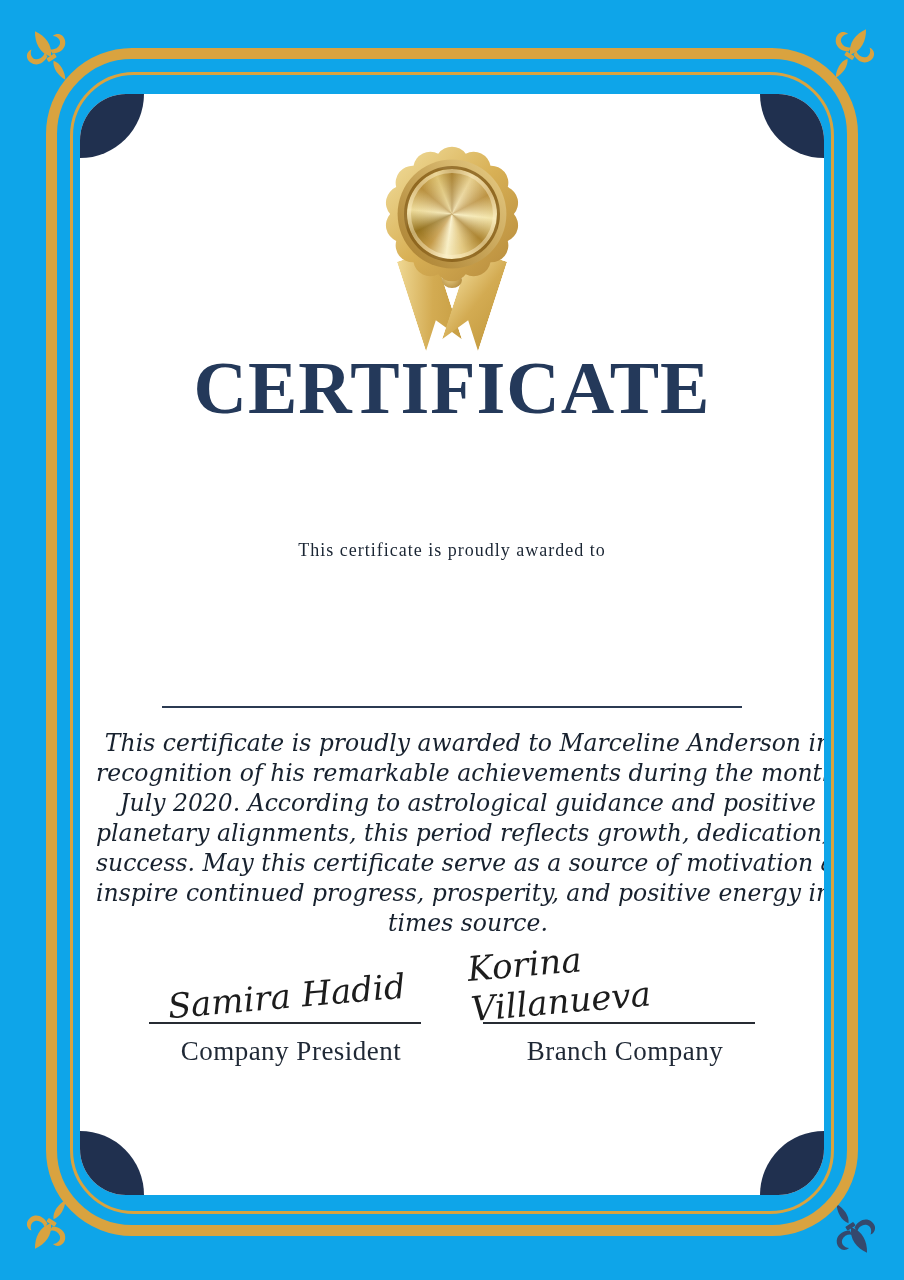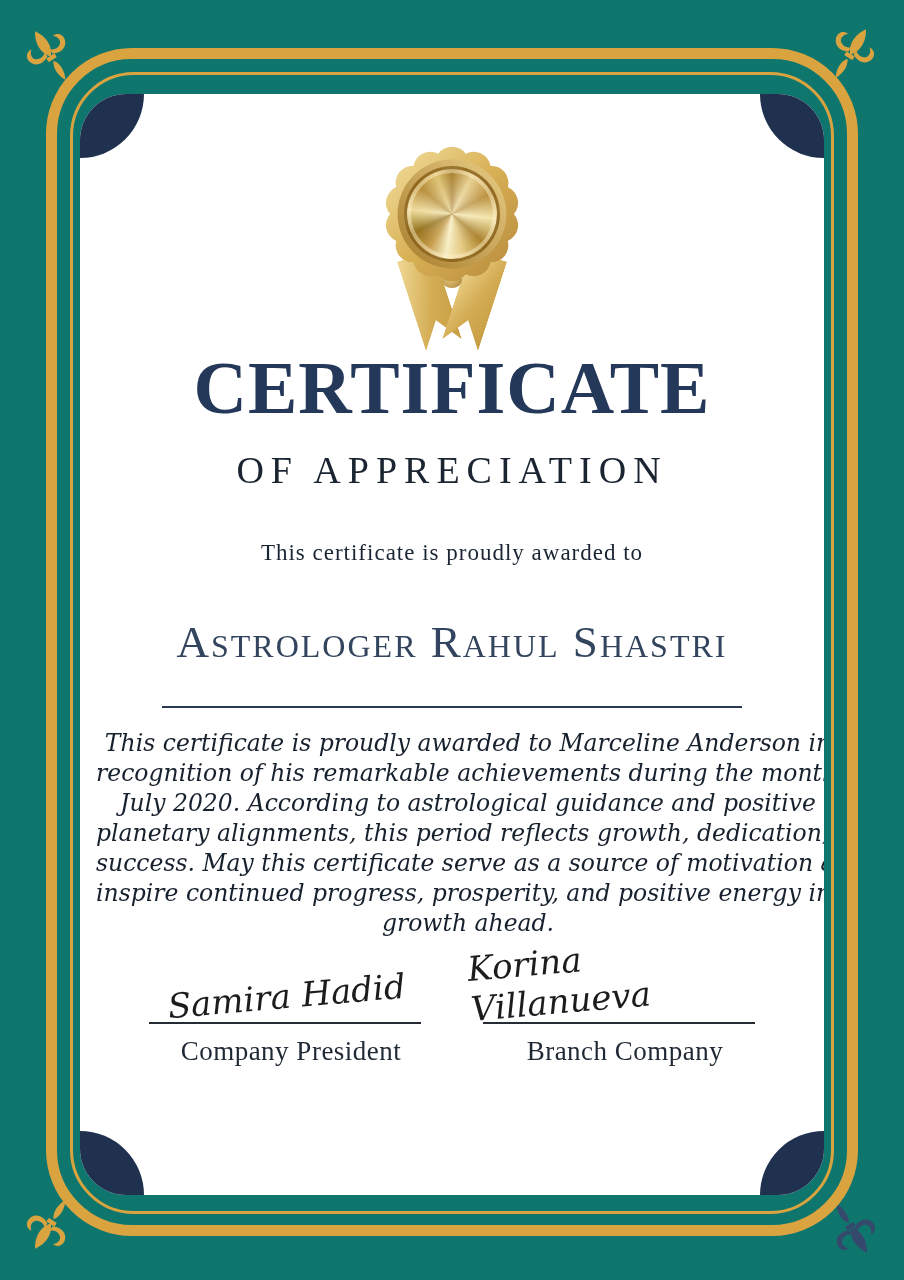--- a/index.html
+++ b/index.html
@@ -1,19 +1,19 @@
 <!DOCTYPE html>
 <html><head>
 <meta charset="utf-8">
 <style>
   * { margin:0; padding:0; box-sizing:border-box; }
   html,body { background:#20304f; }
   .page {
     position:relative; width:904px; height:1280px;
-    background:#0f766e; overflow:hidden;
+    background:#0ea5e9; overflow:hidden;
     font-family:"Liberation Serif", serif;
   }
   
   .frame-thick {
     position:absolute; inset:48px 46px 44px 46px;
     border:11px solid #d9a33f; border-radius:86px;
   }
   .frame-thin {
     position:absolute; inset:72px 70px 66px 70px;
     border:3px solid #d9a33f; border-radius:64px;
@@ -66,21 +66,21 @@
   
   .tline { position:absolute; left:0; width:100%; text-align:center; white-space:nowrap; }
   .title {
     top:252px; font-size:74px; font-weight:bold; letter-spacing:1px;
     color:#24395a;
   }
   .subtitle {
     top:354px; font-size:38px; letter-spacing:7px; color:#1b2431;
   }
   .intro {
-    top:446px; font-size:23px; letter-spacing:1px; color:#1a2533;
+    top:446px; font-size:18px; letter-spacing:1px; color:#1a2533;
   }
   .name {
     top:522px; font-size:45px; letter-spacing:2px; color:#33455e;
     font-variant:small-caps;
   }
   .divider {
     position:absolute; left:calc(50% - 290px); top:612px;
     width:580px; height:2px; background:#2b3a52;
   }
   .bodytext { position:absolute; left:16px; top:634px; width:100%; }
@@ -172,33 +172,31 @@
             <stop offset="1" stop-color="#a87d2c"></stop>
           </linearGradient>
         </defs>
         <path fill="url(#gg)" d="M133,75 A16,16 0 0 1 127.3,100.2 A16,16 0 0 1 111.1,120.3 A16,16 0 0 1 87.9,131.6 A16,16 0 0 1 62.1,131.6 A16,16 0 0 1 38.9,120.3 A16,16 0 0 1 22.7,100.2 A16,16 0 0 1 17,75 A16,16 0 0 1 22.7,49.8 A16,16 0 0 1 38.9,29.7 A16,16 0 0 1 62.1,18.4 A16,16 0 0 1 87.9,18.4 A16,16 0 0 1 111.1,29.7 A16,16 0 0 1 127.3,49.8 A16,16 0 0 1 133,75 Z"></path>
         <circle cx="75" cy="75" r="51" fill="url(#gr)"></circle>
       </svg>
       <div class="medal-face"></div>
     </div>
 
     <div class="tline title">CERTIFICATE</div>
-    <div class="tline subtitle">OF APPRECIATION</div>
     <div class="tline intro">This certificate is proudly awarded to</div>
-    <div class="tline name">Astrologer Rahul Shastri</div>
     <div class="divider"></div>
 
     <div class="bodytext">
       <div class="bline">This certificate is proudly awarded to Marceline Anderson in</div>
       <div class="bline">recognition of his remarkable achievements during the month of</div>
       <div class="bline">July 2020. According to astrological guidance and positive</div>
       <div class="bline">planetary alignments, this period reflects growth, dedication, and</div>
       <div class="bline">success. May this certificate serve as a source of motivation and</div>
       <div class="bline">inspire continued progress, prosperity, and positive energy in the</div>
-      <div class="bline">growth ahead.</div>
+      <div class="bline">times source.</div>
     </div>
 
     <div class="sig-row">
       <div class="sig-col">
         <div class="sig-script">Samira Hadid</div>
         <div class="sig-line"></div>
         <div class="sig-title">Company President</div>
       </div>
       <div class="sig-col">
         <div class="sig-script">Korina Villanueva</div>

